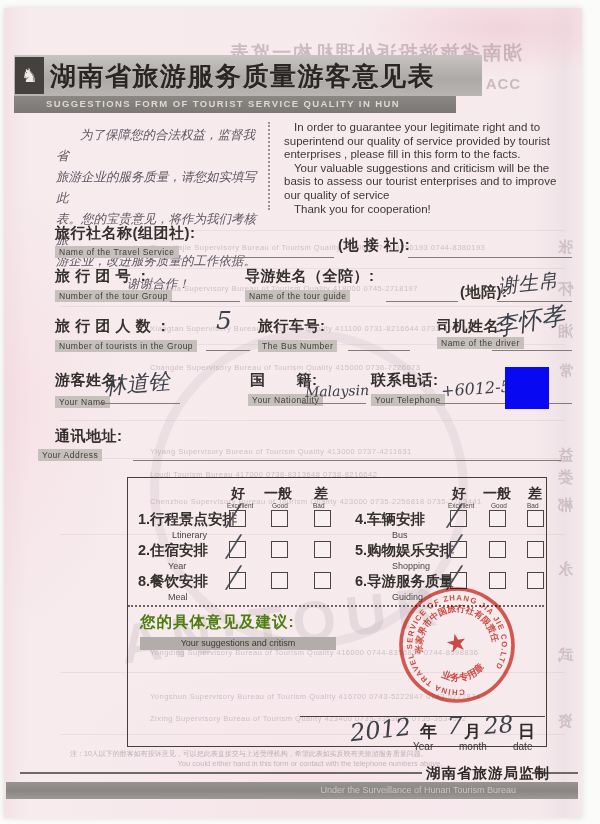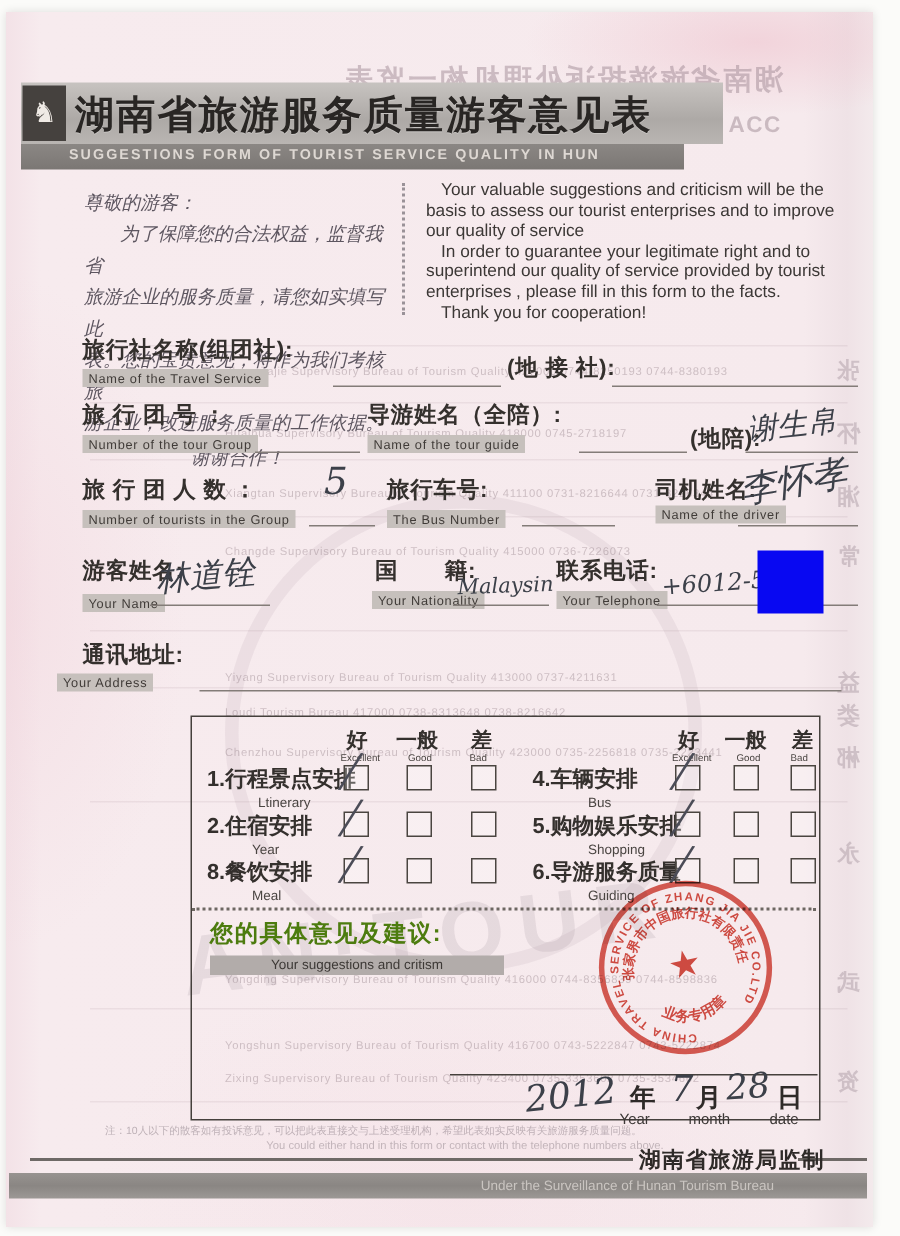--- a/index.html
+++ b/index.html
@@ -129,31 +129,30 @@
 <div class="bleedtitle">湖南省旅游投诉处理机构一览表</div>
 <div class="bleedtitle2">TOURI ST COMPLAINT ACC</div>
 
 <div class="hdrband"></div>
 <div class="hdrsub"></div>
 <div class="logo">♞</div>
 <div class="title">湖南省旅游服务质量游客意见表</div>
 <div class="subtitle">SUGGESTIONS FORM OF TOURIST SERVICE QUALITY IN HUN</div>
 
 <div class="introCN">
-  <div>尊敬的游客：</div>
   <div class="ind">为了保障您的合法权益，监督我省</div>
   <div>旅游企业的服务质量，请您如实填写此</div>
   <div>表。您的宝贵意见，将作为我们考核旅</div>
   <div>游企业，改进服务质量的工作依据。</div>
   <div class="thanks">谢谢合作！</div>
 </div>
 <div class="vdots"></div>
 <div class="introEN">
+  <div class="p">In order to guarantee your legitimate right and to superintend our quality of service provided by tourist enterprises , please  fill  in this form to the facts.</div>
   <div class="p">Your valuable suggestions and criticism will be the basis to assess our tourist enterprises and to improve our quality of service</div>
-  <div class="p">In order to guarantee your legitimate right and to superintend our quality of service provided by tourist enterprises , please  fill  in this form to the facts.</div>
   <div class="p">Thank you for cooperation!</div>
 </div>
 
 <div class="lab" style="left:55px;top:224px">旅行社名称(组团社):</div>
 <div class="sub" style="left:55px;top:246px">Name   of   the   Travel   Service</div>
 <div class="ul" style="left:222px;top:257px;width:112px"></div>
 <div class="lab" style="left:338px;top:236px">(地 接 社):</div>
 <div class="ul" style="left:408px;top:257px;width:164px"></div>
 
 <div class="lab" style="left:55px;top:267px">旅 行 团 号 ：</div>

